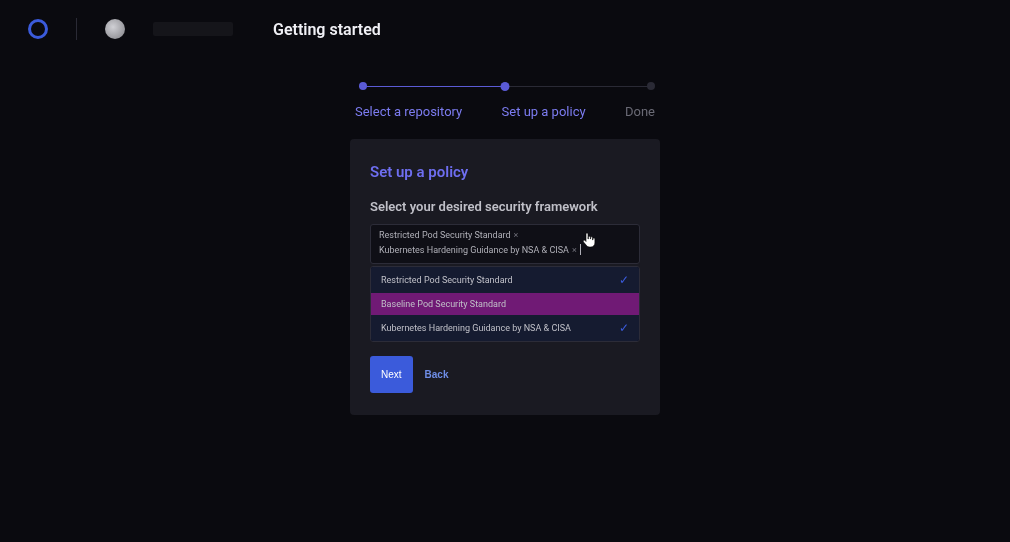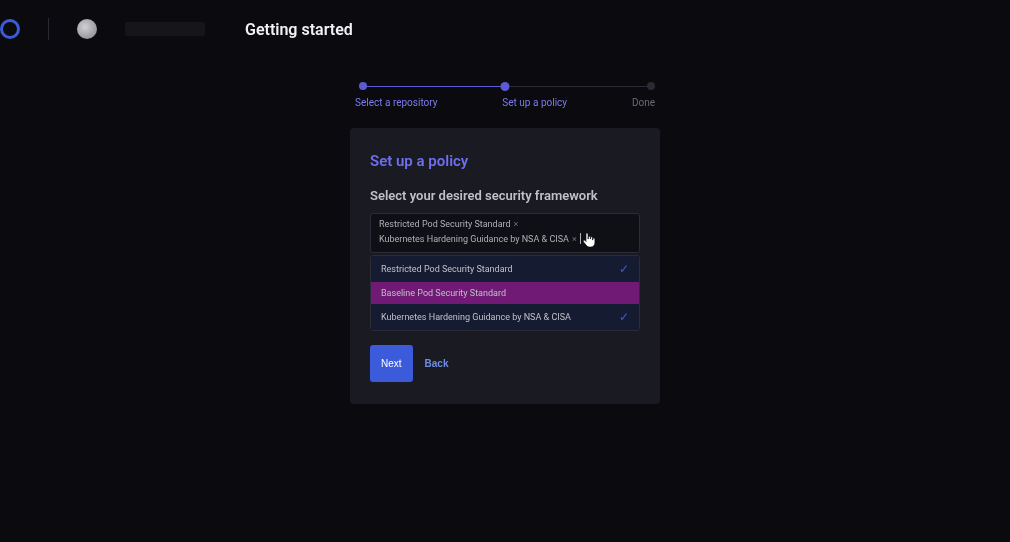--- a/index.html
+++ b/index.html
@@ -12,21 +12,21 @@
       height: 542px;
       background: #0a0a0f;
       font-family: -apple-system, BlinkMacSystemFont, "Segoe UI", Roboto, sans-serif;
       color: #e0e0e5;
       overflow: hidden;
       position: relative;
     }
     .header {
       display: flex;
       align-items: center;
-      padding: 18px 0;
+      padding: 18px 28px;
       gap: 28px;
     }
     .logo-circle {
       width: 20px;
       height: 20px;
       border-radius: 50%;
       border: 3px solid #3b5bdb;
       display: inline-block;
     }
     .header-divider {
@@ -99,22 +99,22 @@
     }
     .stepper-dot.pending {
       background: #2a2a35;
       right: 0;
       left: auto;
       transform: none;
     }
     .stepper-labels {
       display: flex;
       justify-content: space-between;
-      margin-top: 5px;
-      font-size: 10px;
+      margin-top: 12px;
+      font-size: 13px;
     }
     .stepper-labels span.active,
     .stepper-labels span.done {
       color: #7c7cf0;
     }
     .stepper-labels span.pending {
       color: #6a6a75;
     }
 
     .card {

